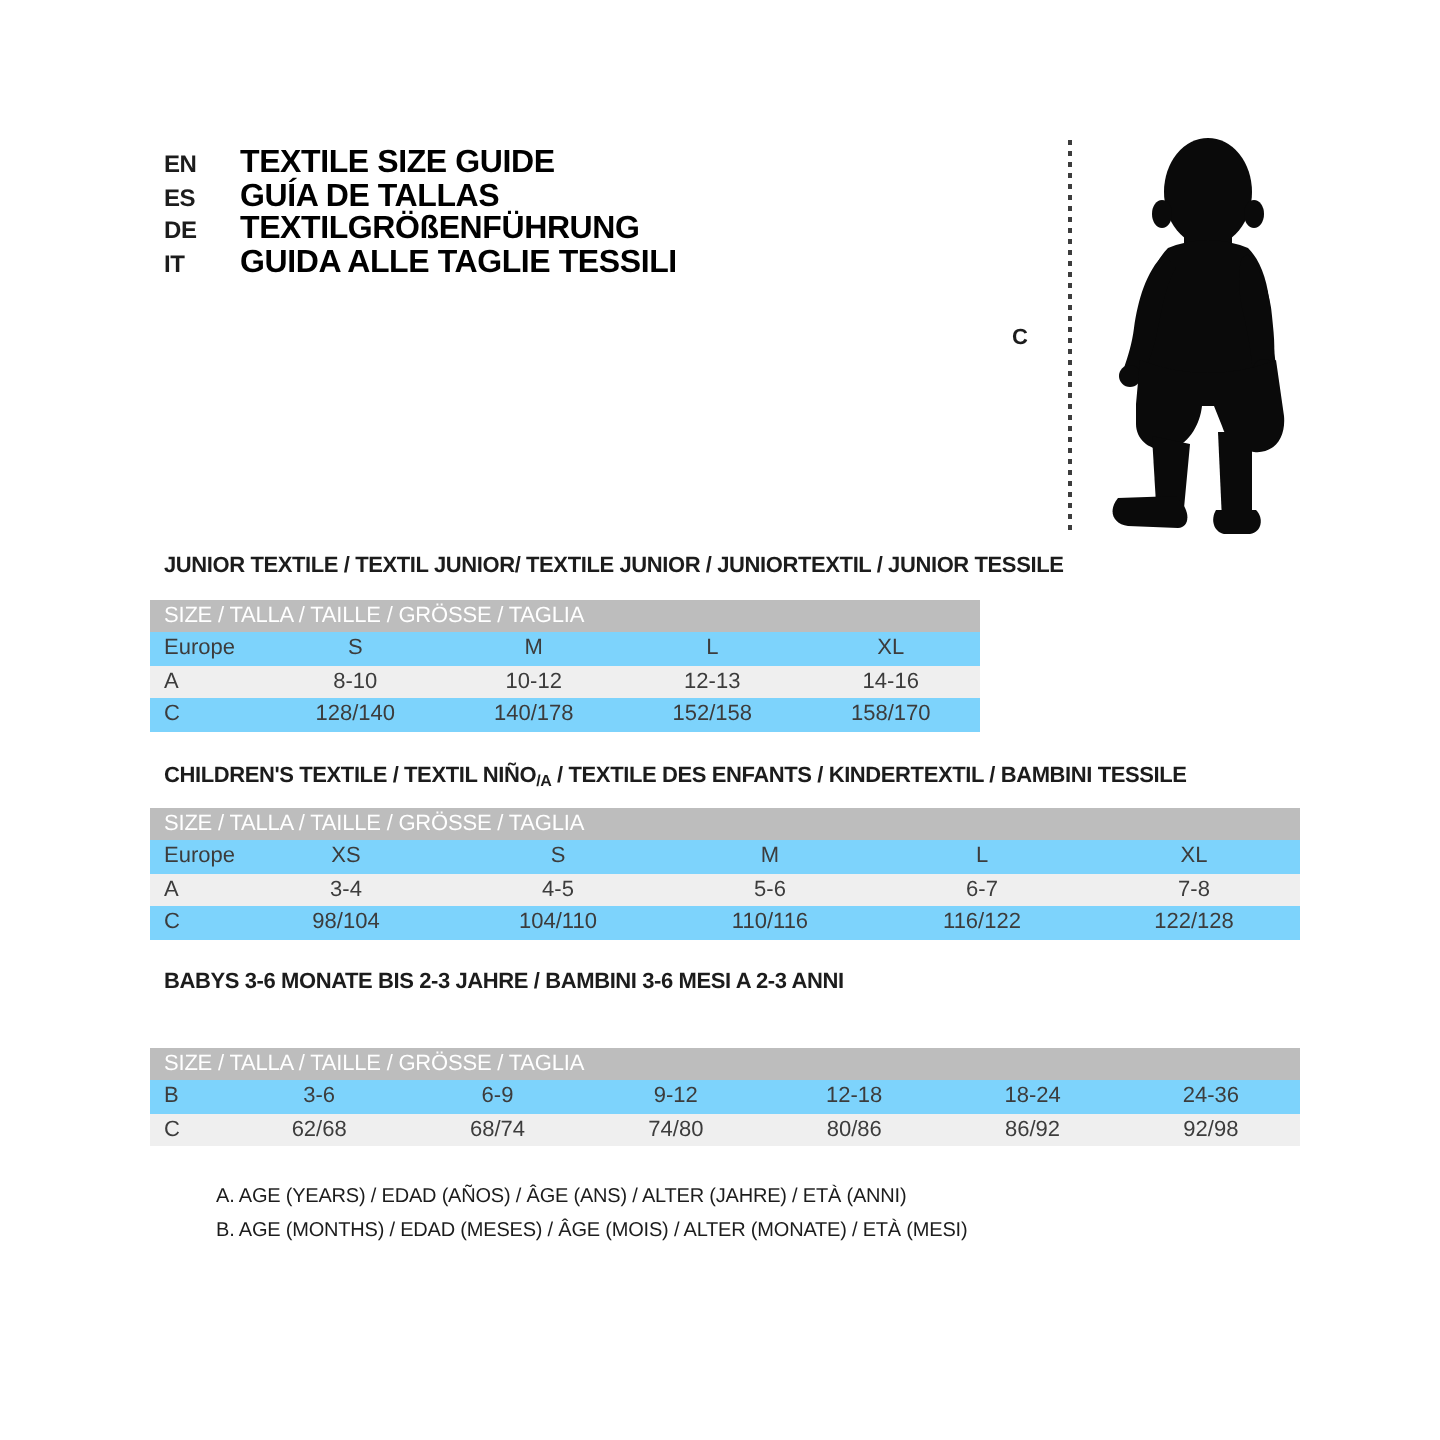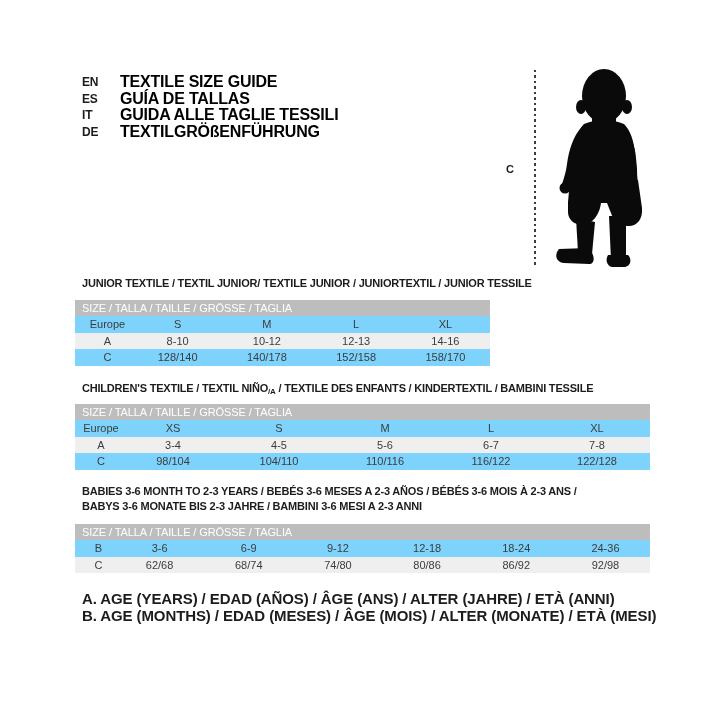--- a/index.html
+++ b/index.html
@@ -23,48 +23,48 @@
   .silhouette{left:541px;top:66px;}
 
   
   .section-title{font-size:11px;font-weight:bold;color:#1c1c1c;letter-spacing:-0.2px;white-space:nowrap;line-height:14.5px;}
   .title-sub{font-size:8px;vertical-align:-2px;}
   .size-table{background:#7dd3fc;}
   .size-bar{height:16px;background:#bdbdbd;color:#ffffff;font-size:11px;
     display:flex;align-items:center;padding-left:7px;letter-spacing:-0.1px;box-sizing:border-box;}
   .t-row{display:flex;height:16.5px;align-items:center;font-size:11px;color:#3c3c3c;}
   .t-row.shaded{background:#efefef;}
-  .row-label{padding-left:7px;box-sizing:border-box;text-align:center;}
+  .row-label{padding-left:7px;box-sizing:border-box;}
   .t1 .row-label{width:58px;}
   .t2 .row-label{width:45px;}
   .t3 .row-label{width:40px;}
   .t-cell{flex:1;text-align:center;white-space:nowrap;}
 
   
-  .legend-line{font-size:15px;font-weight:bold;color:#1c1c1c;letter-spacing:-0.1px;line-height:17px;white-space:nowrap;}
+  .legend-line{font-size:10px;font-weight:normal;color:#1c1c1c;letter-spacing:-0.1px;line-height:17px;white-space:nowrap;margin-left:26px;}
 </style>
 </head>
 <body>
 
 <div class="abs lang-list">
   <div class="lang-row">
     <span class="lang-code">EN</span>
     <span class="lang-label">TEXTILE SIZE GUIDE</span>
   </div>
   <div class="lang-row">
     <span class="lang-code">ES</span>
     <span class="lang-label">GUÍA DE TALLAS</span>
   </div>
   <div class="lang-row">
+    <span class="lang-code">DE</span>
+    <span class="lang-label">TEXTILGRÖßENFÜHRUNG</span>
+  </div>
+  <div class="lang-row">
     <span class="lang-code">IT</span>
     <span class="lang-label">GUIDA ALLE TAGLIE TESSILI</span>
-  </div>
-  <div class="lang-row">
-    <span class="lang-code">DE</span>
-    <span class="lang-label">TEXTILGRÖßENFÜHRUNG</span>
   </div>
 </div>
 
 <div class="abs dash-line"></div>
 <div class="abs height-label">C</div>
 <svg class="abs silhouette" width="122" height="205" viewBox="0 0 120 205" fill="#0a0a0a" xmlns="http://www.w3.org/2000/svg">
   <ellipse cx="62" cy="30" rx="22" ry="27"></ellipse>
   <ellipse cx="39" cy="41" rx="5" ry="7"></ellipse>
   <ellipse cx="85" cy="41" rx="5" ry="7"></ellipse>
   <rect x="50" y="48" width="24" height="16"></rect>
@@ -131,21 +131,20 @@
     <span class="row-label">C</span>
     <span class="t-cell">98/104</span>
     <span class="t-cell">104/110</span>
     <span class="t-cell">110/116</span>
     <span class="t-cell">116/122</span>
     <span class="t-cell">122/128</span>
   </div>
 </div>
 
 <div class="abs section-title" style="left:82px;top:484px;">
-  <div>BABIES 3-6 MONTH TO 2-3 YEARS / BEBÉS 3-6 MESES A 2-3 AÑOS / BÉBÉS 3-6 MOIS À 2-3 ANS /</div>
   <div>BABYS 3-6 MONATE BIS 2-3 JAHRE / BAMBINI 3-6 MESI A 2-3 ANNI</div>
 </div>
 <div class="abs size-table t3" style="left:75px;top:524px;width:575px;">
   <div class="size-bar">SIZE / TALLA / TAILLE / GRÖSSE / TAGLIA</div>
   <div class="t-row">
     <span class="row-label">B</span>
     <span class="t-cell">3-6</span>
     <span class="t-cell">6-9</span>
     <span class="t-cell">9-12</span>
     <span class="t-cell">12-18</span>

